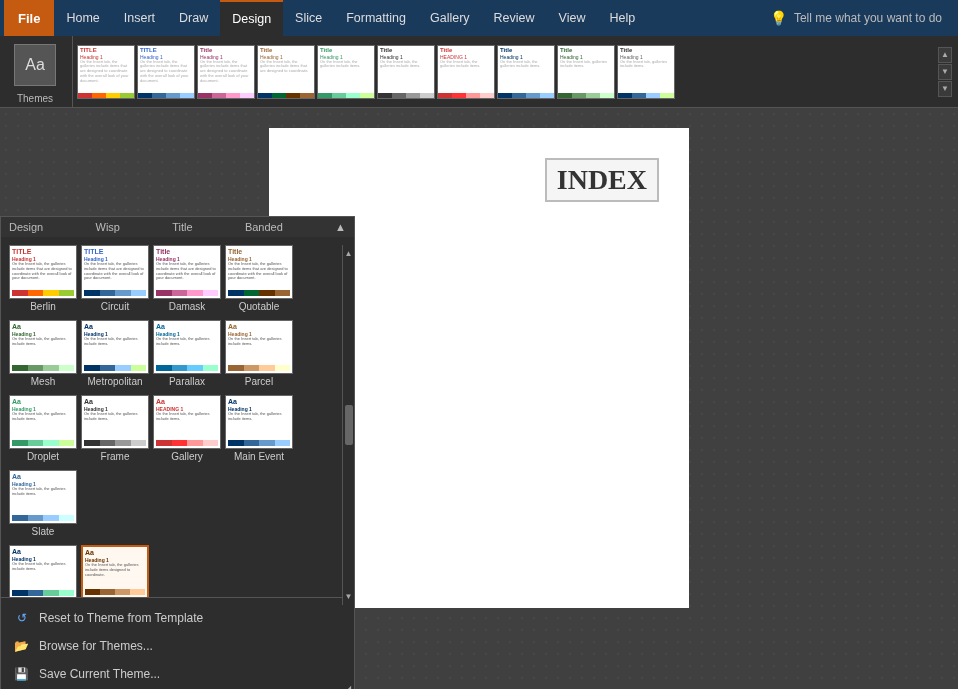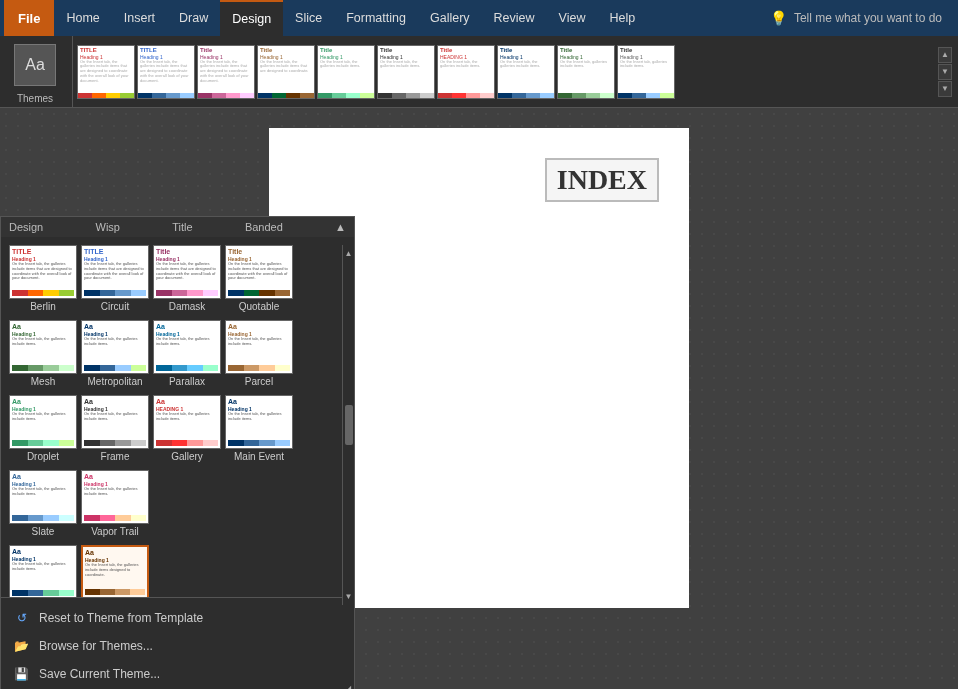--- a/index.html
+++ b/index.html
@@ -625,34 +625,20 @@
             <div class="tt-body">On the Insert tab, the galleries include items.</div>
             <div class="tt-colorbar">
                 <div style="background:#369"></div>
                 <div style="background:#69c"></div>
                 <div style="background:#9cf"></div>
                 <div style="background:#cff"></div>
               </div>
           </div>
           <div class="theme-name">Slate</div>
         </div>
-        <div class="theme-item">
-          <div class="theme-thumb">
-            <div class="tt-title" style="color:#c36;">Aa</div>
-            <div class="tt-h1" style="color:#c36;">Heading 1</div>
-            <div class="tt-body">On the Insert tab, the galleries include items.</div>
-            <div class="tt-colorbar">
-                <div style="background:#c36"></div>
-                <div style="background:#f69"></div>
-                <div style="background:#fc9"></div>
-                <div style="background:#ffc"></div>
-              </div>
-          </div>
-          <div class="theme-name">Vapor Trail</div>
-        </div>
       </div>
 
       <div class="theme-row">
         <div class="theme-item">
           <div class="theme-thumb">
             <div class="tt-title" style="color:#036;">Aa</div>
             <div class="tt-h1" style="color:#036;">Heading 1</div>
             <div class="tt-body">On the Insert tab, the galleries include items.</div>
             <div class="tt-colorbar">
                 <div style="background:#036"></div>

